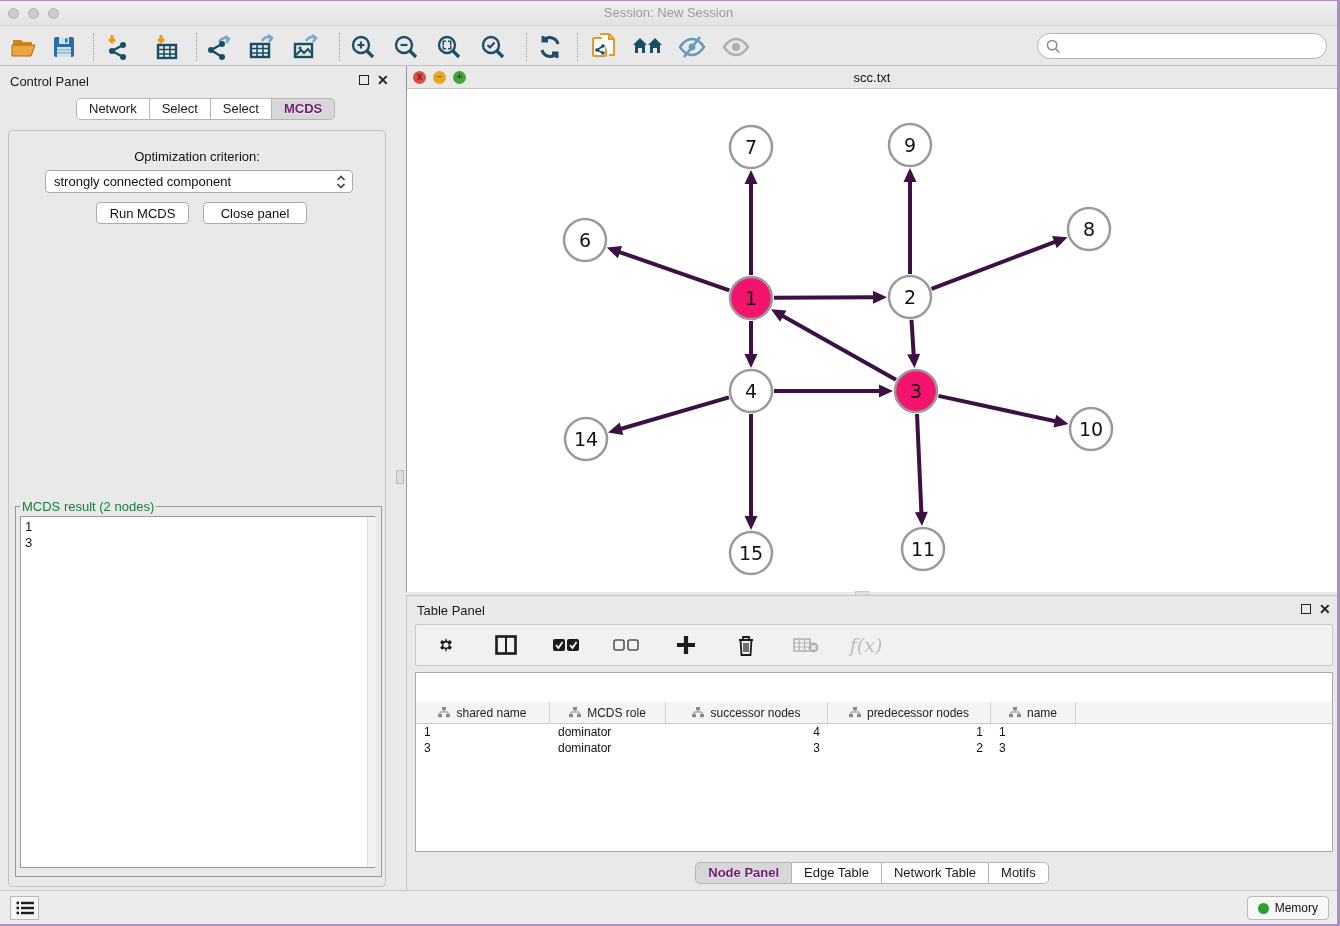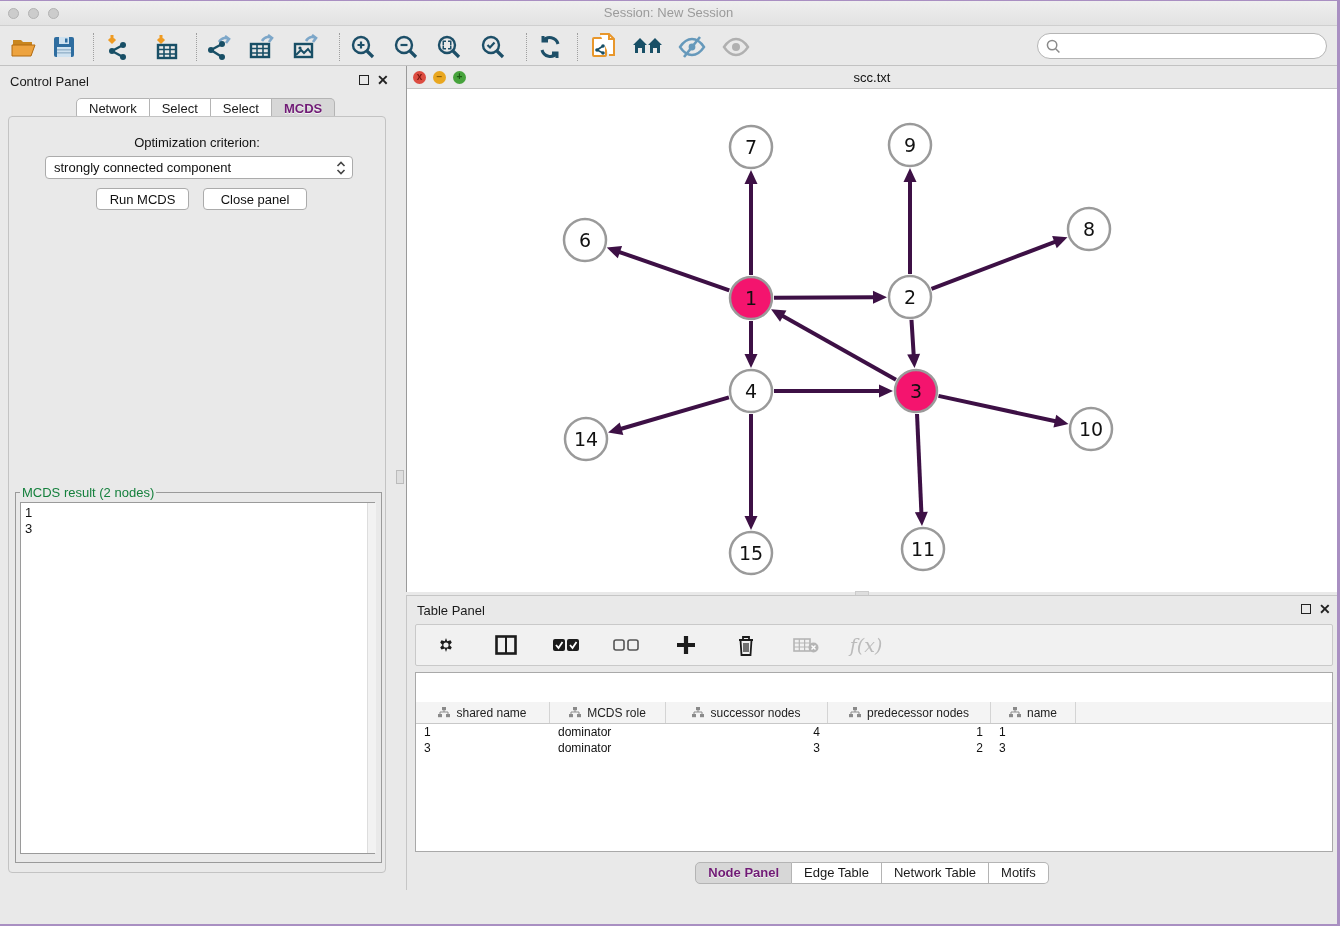--- a/index.html
+++ b/index.html
@@ -258,21 +258,21 @@
     <div class="panel-ctl" style="left:359px; top:9px;"><span class="float-box"></span></div>
     <div class="panel-ctl" style="left:377px; top:8px; font-weight:bold; font-size:14px;">✕</div>
 
     <div class="seg-control" style="left:76px; top:32px;" id="cp-tabs">
         <span class="seg">Network</span>
         <span class="seg">Select</span>
         <span class="seg">Select</span>
         <span class="seg active">MCDS</span>
       </div>
 
-    <div class="tabpane" style="top:50px; height:757px;">
+    <div class="tabpane" style="top:64px; height:757px;">
       <div class="opt-label">Optimization criterion:</div>
       <div class="dropdown">
         <span>strongly connected component</span>
         <span class="dd-arrows">
           <svg width="10" height="16" viewBox="0 0 10 16">
               <path d="M1.5 6L5 2.5 8.5 6 M1.5 10L5 13.5 8.5 10" stroke="#444" stroke-width="1.6" fill="none"></path>
             </svg>
         </span>
       </div>
       <div class="btn" style="left:87px; top:71px; width:93px;">Run MCDS</div>
@@ -480,14 +480,30 @@
     <div class="tp-tabs-wrap">
       <div class="seg-control" style="position:static;" id="tp-tabs">
           <span class="seg active">Node Panel</span>
           <span class="seg">Edge Table</span>
           <span class="seg">Network Table</span>
           <span class="seg">Motifs</span>
         </div>
     </div>
   </div>
 
+  <div class="statusbar">
+    <div class="list-btn">
+      <svg width="18" height="14" viewBox="0 0 18 14">
+        <circle cx="1.8" cy="2" r="1.4" fill="#1c1c1c"></circle>
+          <rect x="5" y="0.8" width="13" height="2.4" fill="#1c1c1c"></rect>
+        <circle cx="1.8" cy="7" r="1.4" fill="#1c1c1c"></circle>
+          <rect x="5" y="5.8" width="13" height="2.4" fill="#1c1c1c"></rect>
+        <circle cx="1.8" cy="12" r="1.4" fill="#1c1c1c"></circle>
+          <rect x="5" y="10.8" width="13" height="2.4" fill="#1c1c1c"></rect>
+      </svg>
+    </div>
+    <div class="memory-btn">
+      <span class="mem-dot"></span>
+      <span>Memory</span>
+    </div>
+  </div>
 
 </div>
 
 </body></html>

